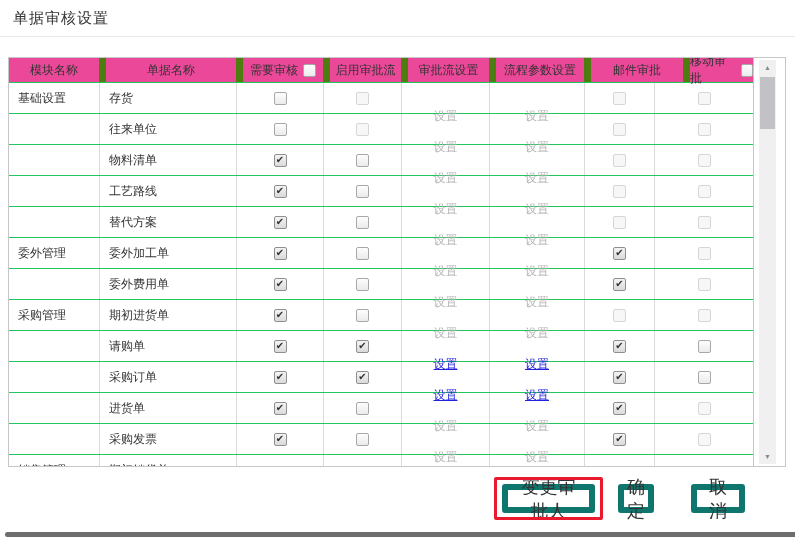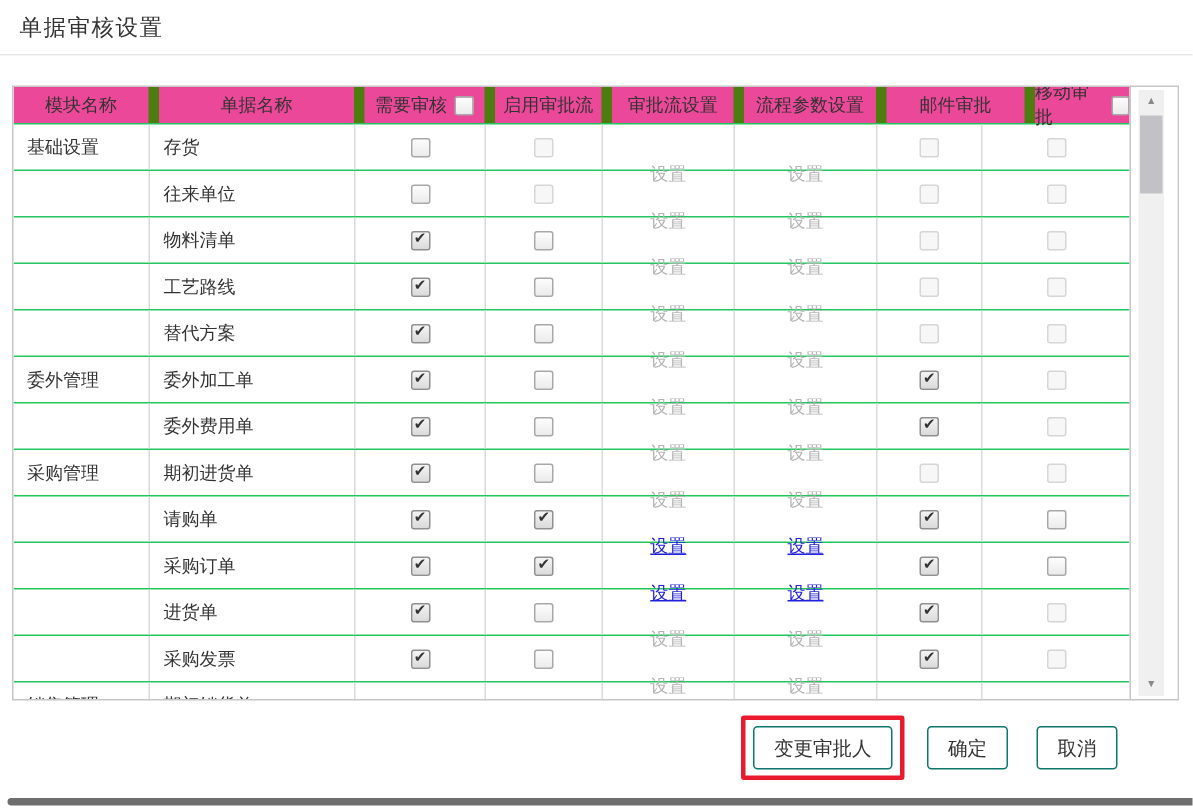--- a/index.html
+++ b/index.html
@@ -43,25 +43,25 @@
 
   .scrollzone { flex:1; position:relative; background:#fff; }
   .track { position:absolute; left:5px; top:2px; bottom:2px; width:17px; background:#f0f0f0; }
   .sarrow { position:absolute; left:0; width:17px; height:13px; color:#8a8a8a; font-size:7px;
             display:flex; align-items:center; justify-content:center; cursor:pointer; }
   .sarrow.up{top:1px;} .sarrow.down{bottom:1px;}
   .thumb { position:absolute; left:1px; top:17px; width:15px; height:52px; background:#c2c2c6; cursor:pointer; }
 
   .note { position:absolute; left:10px; top:470px; font-size:12px; color:#e2553d; }
 
-  .btn { position:absolute; top:484px; height:29px; background:#fff; border:1px solid #0f766e;
-         border-radius:3px; font-size:13px; color:#333; box-sizing:border-box;
+  .btn { position:absolute; top:484px; height:29px; background:#fff; border:6px solid #0f766e;
+         border-radius:3px; font-size:18px; color:#333; box-sizing:border-box;
          display:flex; align-items:center; justify-content:center; cursor:pointer; }
   .btn-change { left:502px; width:93px; }
-  .btn-ok     { left:618px; width:54px; }
+  .btn-ok     { left:618px; width:36px; }
   .btn-cancel { left:691px; width:54px; }
   .hl { position:absolute; left:494px; top:477px; width:109px; height:43px;
         border:3px solid #e9192e; border-radius:2px; pointer-events:none; box-sizing:border-box; }
 
   .bottombar { position:absolute; left:5px; right:0; top:532px; height:5px;
                background:#6e6e6e; border-radius:3px 0 0 3px; }
 </style>
 </head>
 <body>
 

